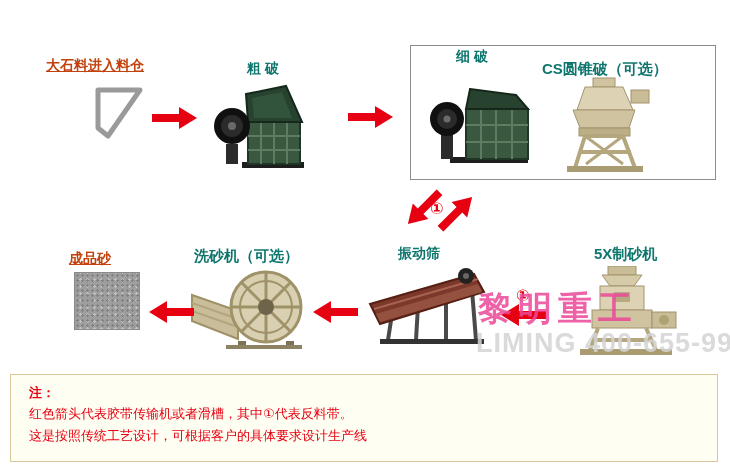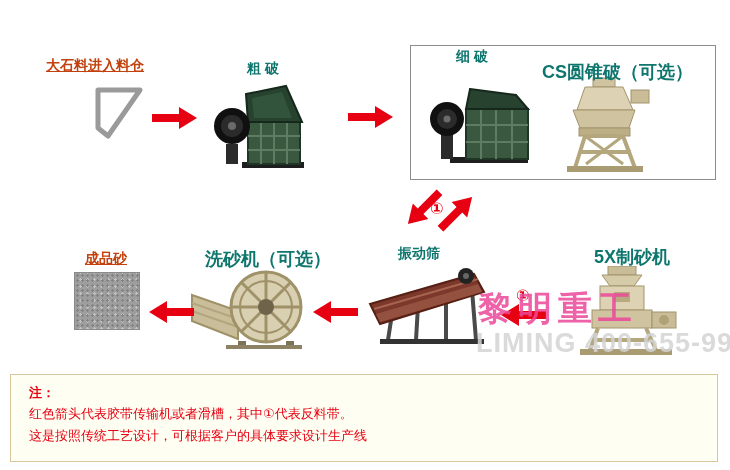--- a/index.html
+++ b/index.html
@@ -1,20 +1,20 @@
 <!DOCTYPE html>
 <html><head>
 <meta charset="utf-8">
 <style>
   * { margin:0; padding:0; box-sizing:border-box; }
   html,body { background:#ffffff; }
   body { font-family:"Liberation Sans","DejaVu Sans",sans-serif; }
   .canvas { position:relative; width:730px; height:470px; background:#ffffff; overflow:hidden; }
   .lbl { position:absolute; font-weight:bold; color:#0f766e; font-size:14px; white-space:nowrap; z-index:2; }
-  .lbl.sm { font-size:18px; }
+  .lbl.sm { font-size:15px; }
   .lbl.red { color:#c2410c;text-decoration:underline; }
   .marker { position:absolute; color:#e60012; font-size:16px; font-weight:bold; z-index:4; }
   .box { position:absolute; border:1px solid #8c8c8c; background:#ffffff; }
   .machine { position:absolute; z-index:1; }
   .arrow { position:absolute; z-index:3; }
   .sand {
     position:absolute; z-index:1;
     background:#9e9e9e;
     background-image: radial-gradient(#828282 1px, transparent 1.3px),
                       radial-gradient(#c2c2c2 1px, transparent 1.3px);
@@ -95,28 +95,28 @@
         <polygon points="0,8 27,8 27,1 45,12 27,23 27,16 0,16" fill="#e60012"></polygon>
       </svg>
   </div>
   <div class="marker" style="left:430px;top:199px;">①</div>
   <div class="arrow" style="left:435px;top:200px;transform:rotate(-45deg);">
     <svg width="46" height="24" viewBox="0 0 46 24">
         <polygon points="0,8 27,8 27,1 45,12 27,23 27,16 0,16" fill="#e60012"></polygon>
       </svg>
   </div>
 
-  <div class="lbl red" style="left:85px;top:250px;">成品砂</div>
+  <div class="lbl red" style="left:69px;top:250px;">成品砂</div>
   <div class="sand" style="left:74px;top:272px;width:66px;height:58px;"></div>
 
   <svg class="arrow" style="left:148px;top:300px;" width="46" height="24" viewBox="0 0 46 24">
     <polygon points="46,8 19,8 19,1 1,12 19,23 19,16 46,16" fill="#e60012"></polygon>
   </svg>
 
-  <div class="lbl sm" style="left:205px;top:247px;">洗砂机（可选）</div>
+  <div class="lbl sm" style="left:194px;top:247px;">洗砂机（可选）</div>
 
   <svg class="machine" style="left:190px;top:265px;" width="114" height="84" viewBox="0 0 114 84">
     <polygon points="2,30 48,46 48,74 2,56" fill="#cabe9a" stroke="#9f9168" stroke-width="2"></polygon>
     <path d="M2 38 L48 54 M2 46 L48 62" stroke="#b3a67e" stroke-width="2"></path>
     <circle cx="76" cy="42" r="35" fill="#d9d0b2" stroke="#9f9168" stroke-width="3"></circle>
     <circle cx="76" cy="42" r="26" fill="none" stroke="#9f9168" stroke-width="2"></circle>
     <g stroke="#9f9168" stroke-width="3">
       <path d="M76 7 V77 M41 42 H111 M51 17 L101 67 M101 17 L51 67"></path>
     </g>
     <circle cx="76" cy="42" r="8" fill="#6e644a"></circle>

